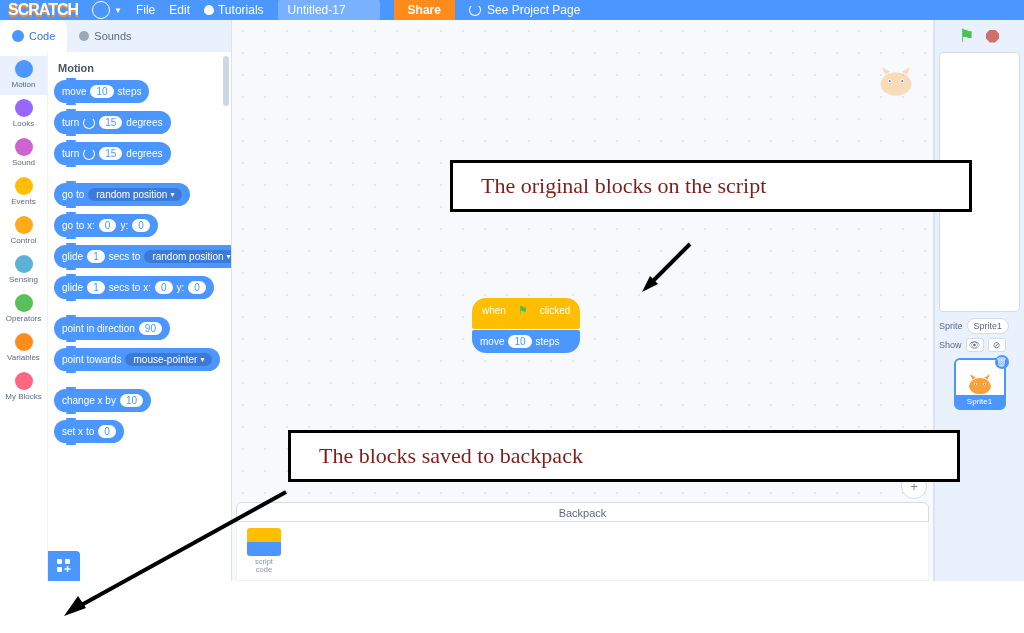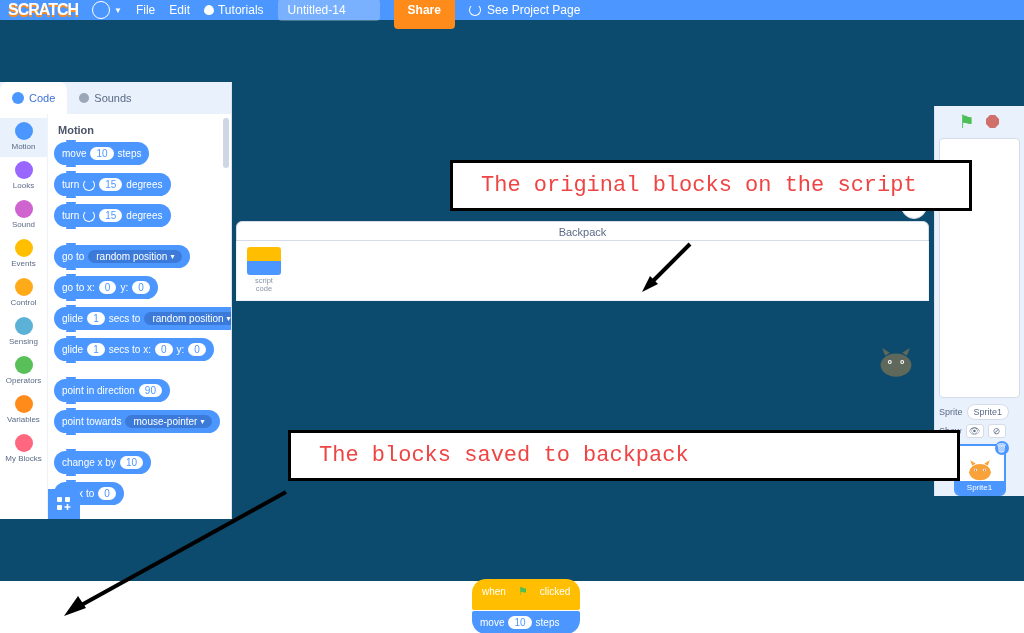--- a/index.html
+++ b/index.html
@@ -7,21 +7,21 @@
 .topbar { height: 20px; background: #4c97ff; display: flex; align-items: center; padding: 0 8px; gap: 14px; color: #fff; font-size: 12px; }
 .logo { font-weight: 800; color: #fff; font-size: 16px; text-shadow: 0 2px #ff8c1a; letter-spacing: -1px; font-family: Arial Black, Arial, sans-serif; }
 .topbar .globe { width: 18px; height: 18px; border: 1.5px solid #fff; border-radius: 50%; display: inline-flex; align-items: center; justify-content: center; font-size: 10px; }
 .topbar .item { cursor: pointer; display: flex; align-items: center; gap: 4px; }
 .topbar .bulb { width: 10px; height: 10px; background: #fff; border-radius: 50% 50% 50% 50% / 60% 60% 40% 40%; display: inline-block; }
 .project-name { background: rgba(255,255,255,0.25); border-radius: 4px; padding: 4px 34px 4px 10px; font-size: 12px; color: #fff; }
 .share-btn { background: #ff8c1a; color: #fff; border: none; border-radius: 4px; padding: 12px 14px; font-size: 12px; font-weight: 600; cursor: pointer; }
 .see-page { display: flex; align-items: center; gap: 6px; cursor: pointer; font-size: 12px; }
 .reload-icon { display: inline-block; width: 12px; height: 12px; border: 1.5px solid #fff; border-top-color: transparent; border-radius: 50%; }
 
-.workspace { display: flex; height: 561px; background: #0c4a6e; align-items: center; }
+.workspace { display: flex; height: 561px; background: #f9a8d4; }
 .left-col { width: 232px; background: #fff; display: flex; flex-direction: column; border-right: 1px solid #dbe3ee; }
 .tabs { height: 32px; display: flex; background: #e9f1fc; font-size: 11px; }
 .tab { padding: 0 12px; display: flex; align-items: center; gap: 5px; color: #5b6b86; cursor: pointer; border-top-left-radius: 8px; border-top-right-radius: 8px; }
 .tab.active { background: #fff; color: #3e73d6; }
 .tab-icon { width: 12px; height: 12px; border-radius: 50%; display: inline-block; }
 .tab-icon.code { background: #4c97ff; }
 .tab-icon.costumes { background: #9aa7b8; position: relative; }
 .tab-icon.sounds { width: 10px; height: 10px; background: #9aa7b8; }
 
 .palette-wrap { display: flex; flex: 1; overflow: hidden; }
@@ -68,39 +68,39 @@
 .sprite-thumb .mini-cat { width: 28px; height: 24px; }
 .sprite-thumb .name { background: #4c97ff; color: #fff; font-size: 8px; width: 100%; text-align: center; padding: 2px 0; position: absolute; bottom: 0; border-radius: 0 0 3px 3px; }
 .sprite-thumb .del { position: absolute; top: -5px; right: -5px; width: 14px; height: 14px; background: #4c97ff; color: #fff; border-radius: 50%; font-size: 9px; display: flex; align-items: center; justify-content: center; }
 
 .backpack-bar { height: 20px; background: #fff; border: 1px solid #d5dce8; border-radius: 6px 6px 0 0; text-align: center; font-size: 11px; color: #5b6b86; line-height: 20px; margin: 2px 4px 0; cursor: pointer; }
 .backpack-body { background: #fff; border: 1px solid #eef2f9; border-top: none; margin: 0 4px; padding: 6px; display: flex; gap: 8px; min-height: 56px; }
 .bp-item { width: 42px; display: flex; flex-direction: column; align-items: center; gap: 2px; }
 .bp-thumb { width: 34px; height: 28px; background: linear-gradient(#ffbf00 50%, #4c97ff 50%); border-radius: 3px; }
 .bp-lbl { font-size: 7.5px; color: #8b95a8; text-align: center; line-height: 1.1; }
 
-.annotation { position: absolute; background: #fff; border: 3px solid #000; padding: 10px 28px; font-size: 22px; font-family: Liberation Mono, monospace; color: #ef4444; z-index: 50; }
+.annotation { position: absolute; background: #fff; border: 3px solid #000; padding: 10px 28px; font-size: 22px; font-family: Liberation Serif, serif; color: #7f1d1d; z-index: 50; }
 .arrow { position: absolute; z-index: 50; }
 </style>
 </head>
 <body>
 
 <div class="topbar">
   <span class="logo">SCRATCH</span>
   <span class="item">
       <span class="globe"></span>
       <span style="font-size:8px">▼</span>
     </span>
   <span class="item">File</span>
   <span class="item">Edit</span>
   <span class="item">
       <span class="bulb"></span>
       <span>Tutorials</span>
     </span>
-  <span class="project-name">Untitled-14</span>
+  <span class="project-name">Untitled-17</span>
   <button class="share-btn">Share</button>
   <span class="see-page">
       <span class="reload-icon"></span>
       <span>See Project Page</span>
     </span>
 </div>
 
 <div class="workspace">
 
   <div class="left-col">

